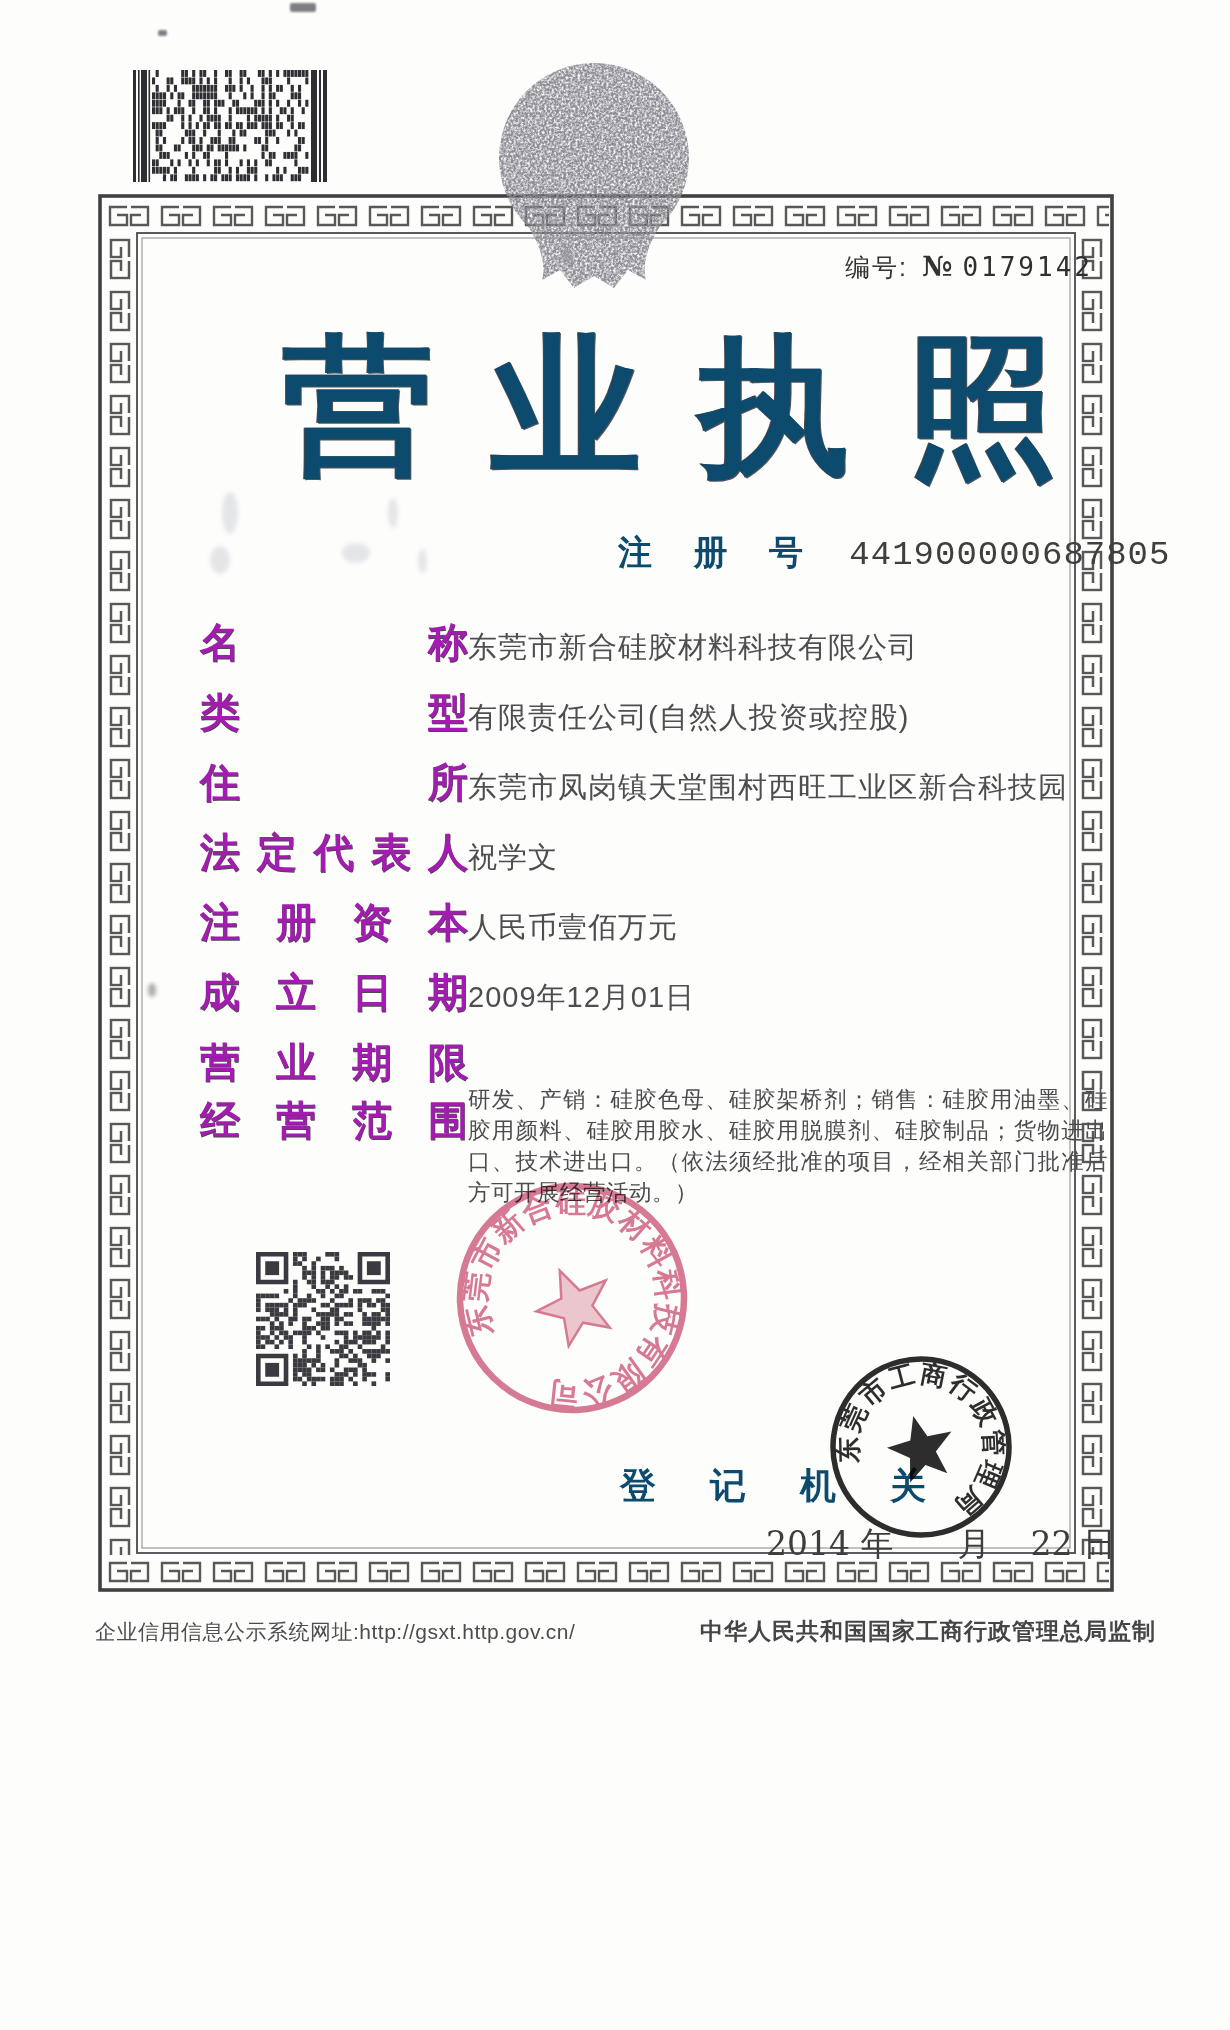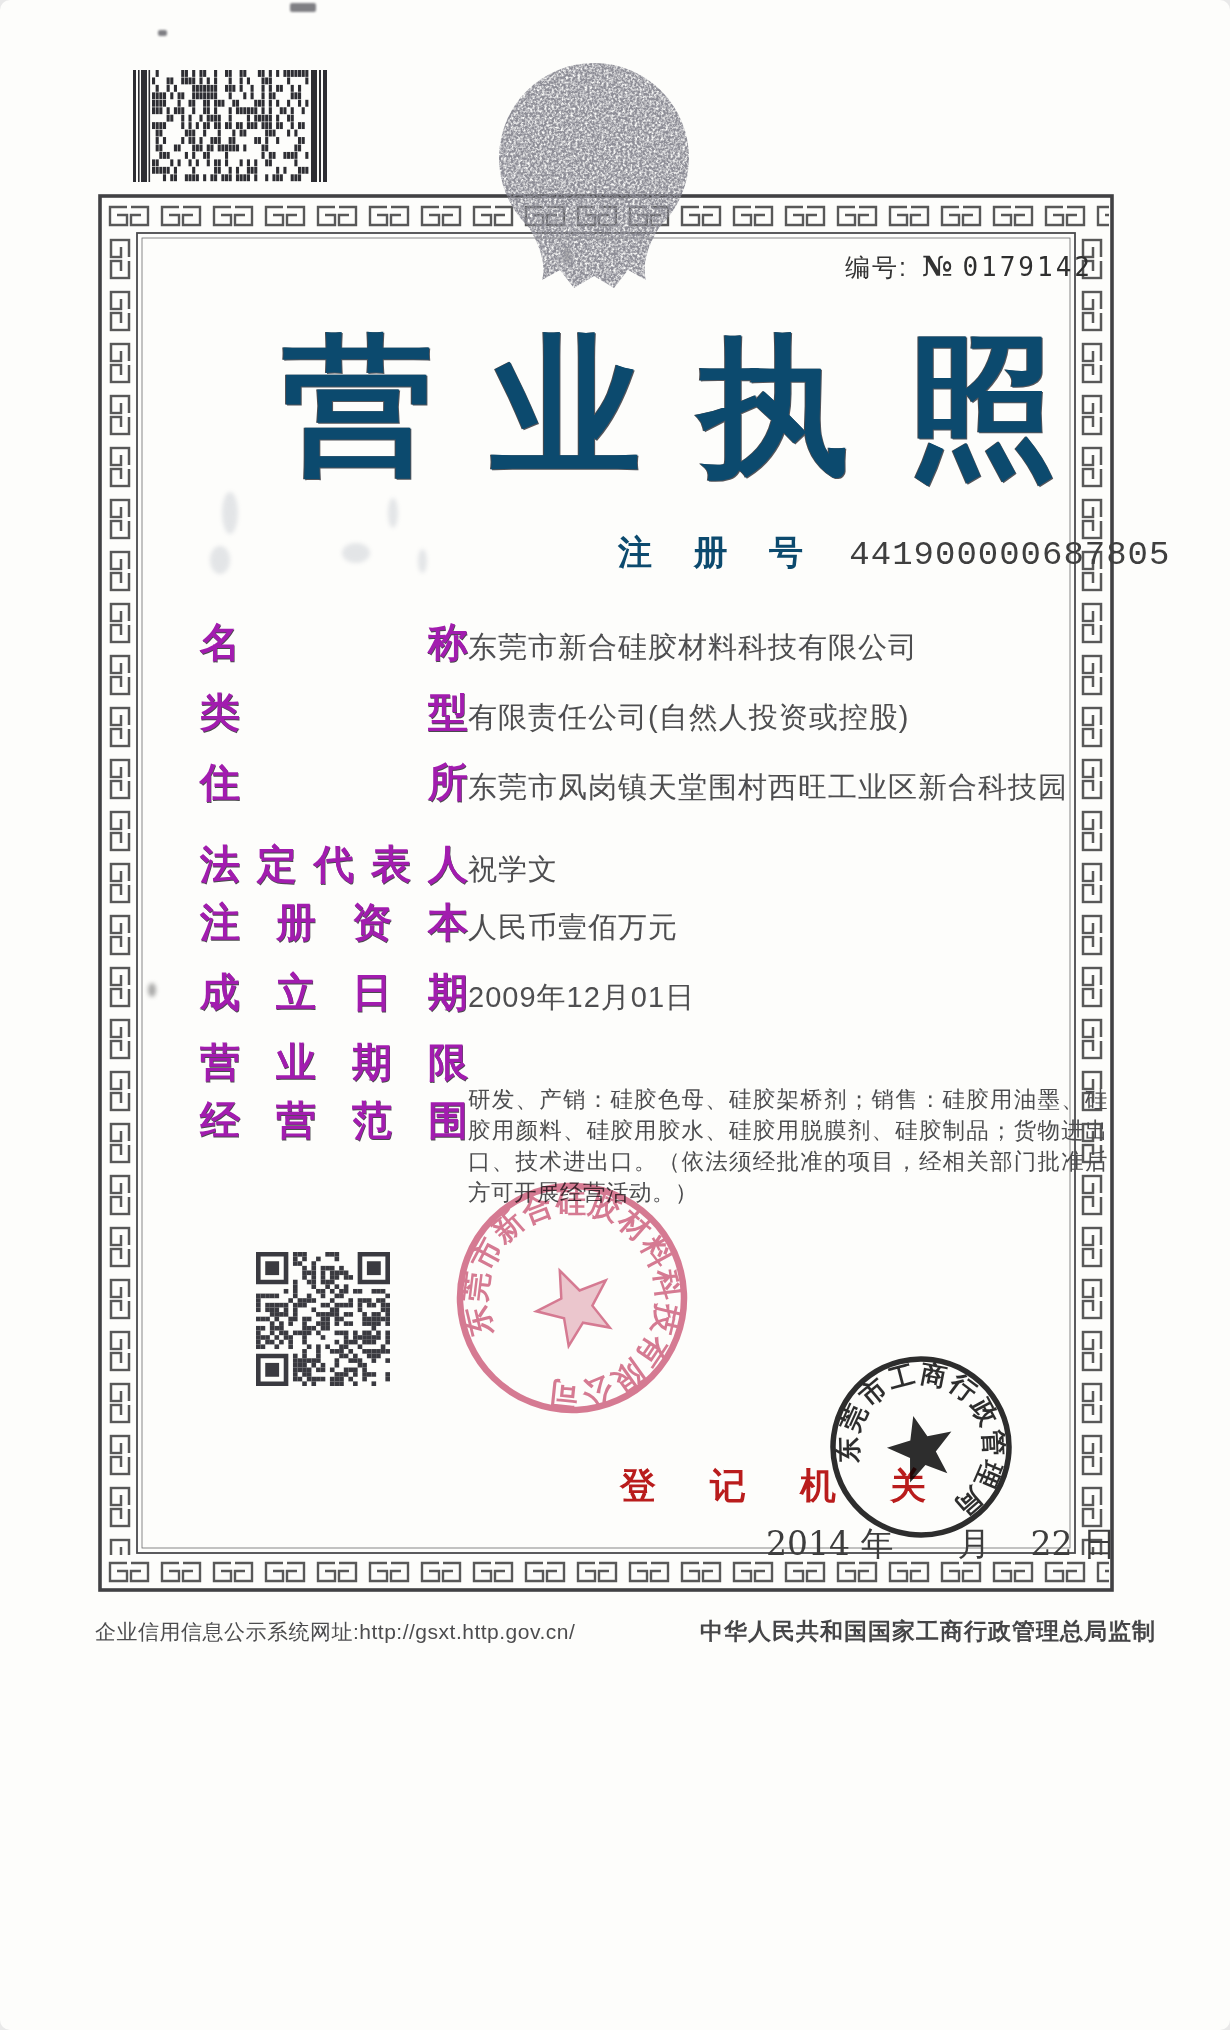--- a/index.html
+++ b/index.html
@@ -1,21 +1,20 @@
 <!DOCTYPE html>
 <html><head>
 <meta charset="utf-8">
 <style>
   html,body{margin:0;padding:0;background:#e9e9e9;}
   .doc{
     position:relative;width:1230px;height:2030px;margin:0 auto;
     background:#fdfdfb;overflow:hidden;
     font-family:"Liberation Sans","DejaVu Sans",sans-serif;
     color:#3a3a3a;
-    border-radius:10px;
   }
   .abs{position:absolute;}
   
   .barcode{left:133px;top:70px;}
   .emblem{left:490px;top:58px;z-index:3;}
   
   .frame{left:0;top:0;z-index:1;}
   
   .serial-row{left:845px;top:250px;z-index:2;font-size:25px;color:#333;letter-spacing:2px;white-space:nowrap;}
   .serial-row .no-sym{font-family:"DejaVu Serif",serif;font-weight:bold;font-size:28px;padding:0 8px 0 14px;}
@@ -45,21 +44,21 @@
     white-space:normal;font-size:22.5px;line-height:1.38;letter-spacing:0.5px;
     text-align:justify;color:#4c4c4e;top:2px;
   }
   
   .qr{left:256px;top:1252px;z-index:2;}
   
   .seal{mix-blend-mode:multiply;}
   .company-seal{left:452px;top:1178px;z-index:4;}
   .authority-seal{left:826px;top:1352px;z-index:5;}
   
-  .authority-row{left:620px;top:1462px;z-index:2;font-size:36px;font-weight:bold;color:#b91c1c;letter-spacing:22px;white-space:nowrap;}
+  .authority-row{left:620px;top:1462px;z-index:2;font-size:36px;font-weight:bold;color:#0c4a6e;letter-spacing:22px;white-space:nowrap;}
   .date-row{left:766px;top:1522px;z-index:2;font-size:33px;color:#3d3d3d;white-space:nowrap;font-family:"DejaVu Serif","Liberation Serif",serif;}
   .date-row .dm{margin-left:64px;}
   .date-row .dd{margin-left:40px;}
   
   .footer-left{left:95px;top:1618px;font-size:21px;color:#4c4c4e;letter-spacing:0.5px;}
   .footer-right{left:700px;top:1616px;font-size:23px;color:#454547;font-weight:bold;letter-spacing:1px;}
   
   .smudge{position:absolute;border-radius:50%;filter:blur(2px);background:#8a93a3;opacity:.22;z-index:0;}
   .smudge.dark{background:#3c3c44;opacity:.65;filter:blur(1px);border-radius:2px;}
 </style>
@@ -457,21 +456,21 @@
     <div class="field-value">东莞市新合硅胶材料科技有限公司</div>
   </div>
   <div class="abs field-row" style="top:692px;height:50px;">
     <div class="field-label">类型</div>
     <div class="field-value">有限责任公司(自然人投资或控股)</div>
   </div>
   <div class="abs field-row" style="top:762px;height:50px;">
     <div class="field-label">住所</div>
     <div class="field-value">东莞市凤岗镇天堂围村西旺工业区新合科技园</div>
   </div>
-  <div class="abs field-row" style="top:832px;height:50px;margin-top:12px;">
+  <div class="abs field-row" style="top:832px;height:50px;">
     <div class="field-label">法定代表人</div>
     <div class="field-value">祝学文</div>
   </div>
   <div class="abs field-row" style="top:902px;height:50px;">
     <div class="field-label">注册资本</div>
     <div class="field-value">人民币壹佰万元</div>
   </div>
   <div class="abs field-row" style="top:972px;height:50px;">
     <div class="field-label">成立日期</div>
     <div class="field-value">2009年12月01日</div>

